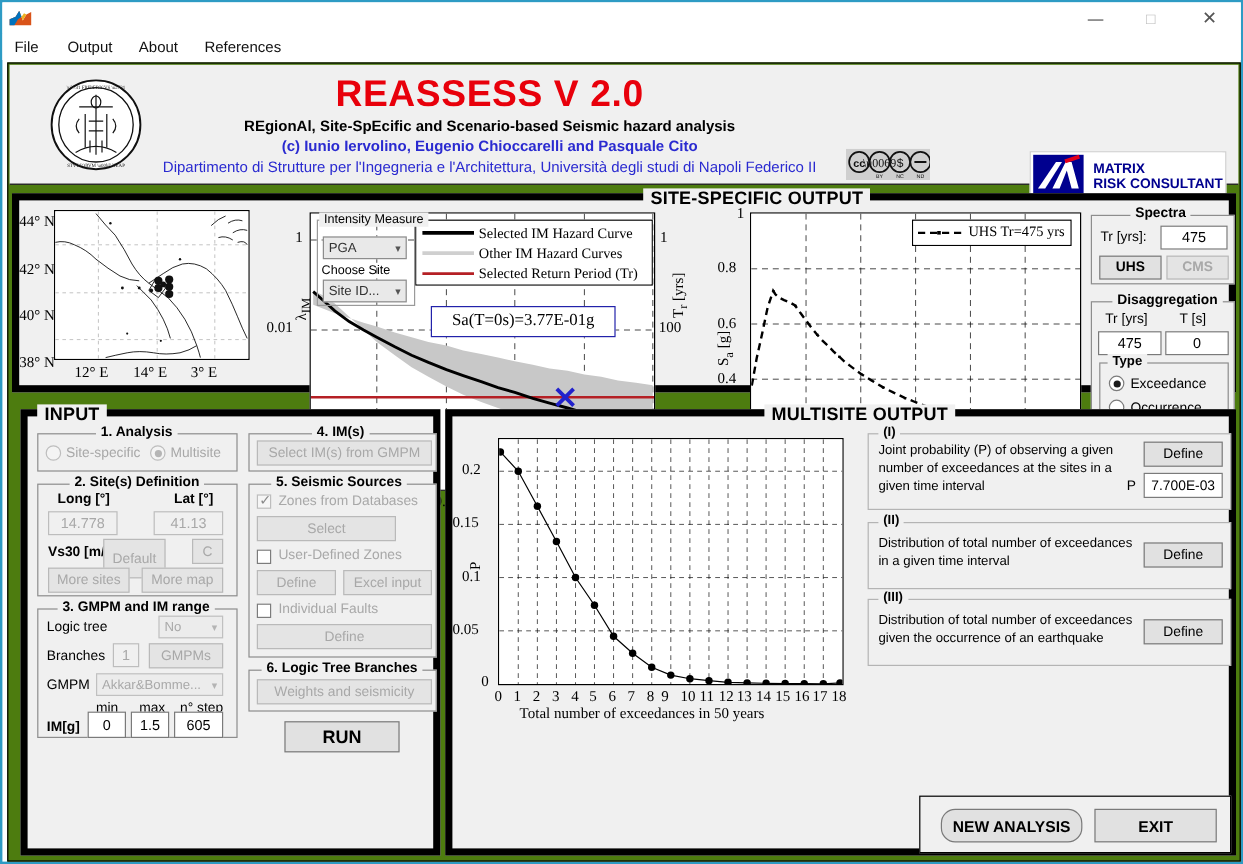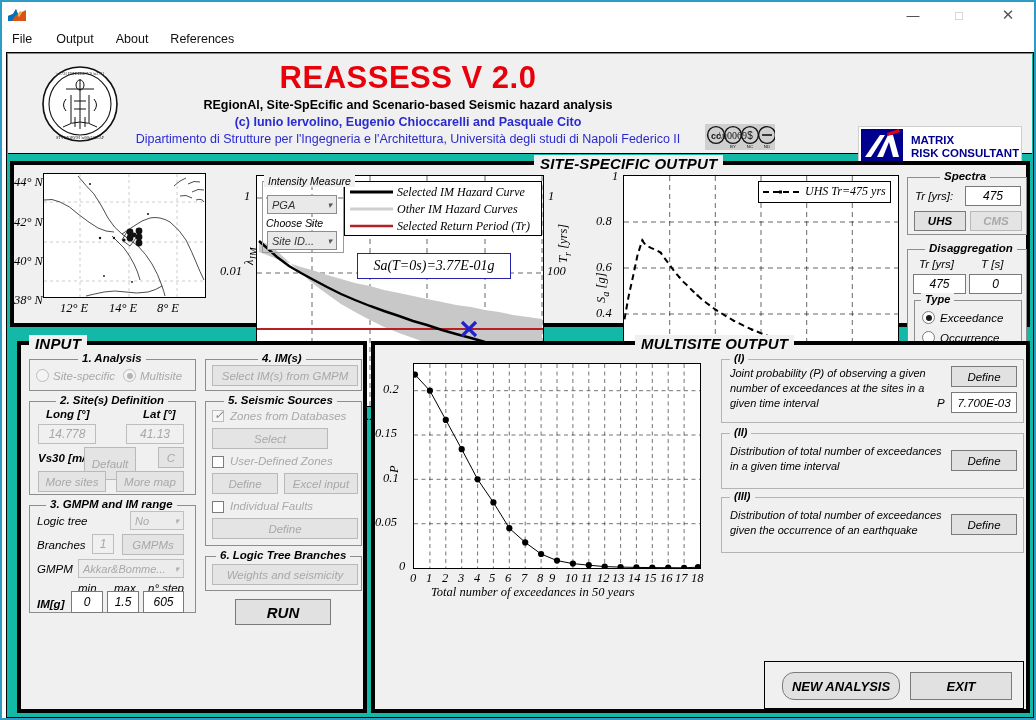--- a/index.html
+++ b/index.html
@@ -31,21 +31,21 @@
   .menubar{
     position:absolute;left:0;top:26px;width:1032px;height:22px;
     background:#ffffff;display:flex;align-items:center;padding-left:10px;
     box-sizing:border-box;
   }
   .menubar .mi{font-size:12.5px;color:#111;margin-right:22px;}
   .menubar .mi:first-child{margin-right:24px;}
   
   .content{
     position:absolute;left:4px;top:50px;width:1028px;height:666px;
-    background:#14b8a6;
+    background:#4d7c0f;
     box-sizing:border-box;
     border:1px solid #000;
   }
   
   .banner{
     position:absolute;left:1px;top:1px;width:1024px;height:100px;
     background:#f0f0f0;border-bottom:1px solid #000;
     box-sizing:border-box;
   }
   .seal{
@@ -66,21 +66,21 @@
     position:absolute;left:850px;top:72px;width:162px;height:55px;
     background:#fff;border:1px solid #cfcfcf;
   }
   
   .grp{position:absolute;box-sizing:border-box;border:1px solid #8d8d8d;background:#f0f0f0;}
   .grp > .gt{
     position:absolute;top:-8px;background:#f0f0f0;padding:0 4px;
     font-size:11.5px;font-weight:bold;color:#000;white-space:nowrap;
   }
   .grp.thin{border:1px solid #b4b4b4;}
-  .bigpanel{position:absolute;box-sizing:border-box;border:4px solid #000000;background:#f0f0f0;font-style:italic;}
+  .bigpanel{position:absolute;box-sizing:border-box;border:6px solid #000000;background:#f0f0f0;}
   .bigpanel > .gt{
     position:absolute;top:-10px;background:#f0f0f0;padding:0 6px;
     font-size:15px;font-weight:bold;color:#000;white-space:nowrap;letter-spacing:.2px;
   }
   
   .btn{
     position:absolute;box-sizing:border-box;
     background:#e1e1e1;border:1px solid #7a7a7a;
     font-size:11.5px;color:#000;
     display:flex;align-items:center;justify-content:center;text-align:center;
@@ -263,21 +263,21 @@
             <circle cx="46" cy="10" r="1"></circle>
           </g>
         </svg>
       </div>
       <div class="axtick" style="left:0px;top:10px;">44° N</div>
       <div class="axtick" style="left:0px;top:50px;">42° N</div>
       <div class="axtick" style="left:0px;top:89px;">40° N</div>
       <div class="axtick" style="left:0px;top:128px;">38° N</div>
       <div class="axtick" style="left:46px;top:136px;">12° E</div>
       <div class="axtick" style="left:95px;top:136px;">14° E</div>
-      <div class="axtick" style="left:143px;top:136px;">8° E</div>
+      <div class="axtick" style="left:143px;top:136px;">3° E</div>
 
       <div class="axes" style="left:242px;top:10px;width:288px;height:232px;">
         <svg width="286" height="230" viewBox="0 0 286 230" style="display:block;">
           <rect x="0" y="0" width="286" height="230" fill="#fff"></rect>
 
           <g stroke="#000" stroke-width="0.6" stroke-dasharray="5,4">
             <line x1="55" y1="0" x2="55" y2="230"></line>
             <line x1="113" y1="0" x2="113" y2="230"></line>
             <line x1="170" y1="0" x2="170" y2="230"></line>
             <line x1="228" y1="0" x2="228" y2="230"></line>

